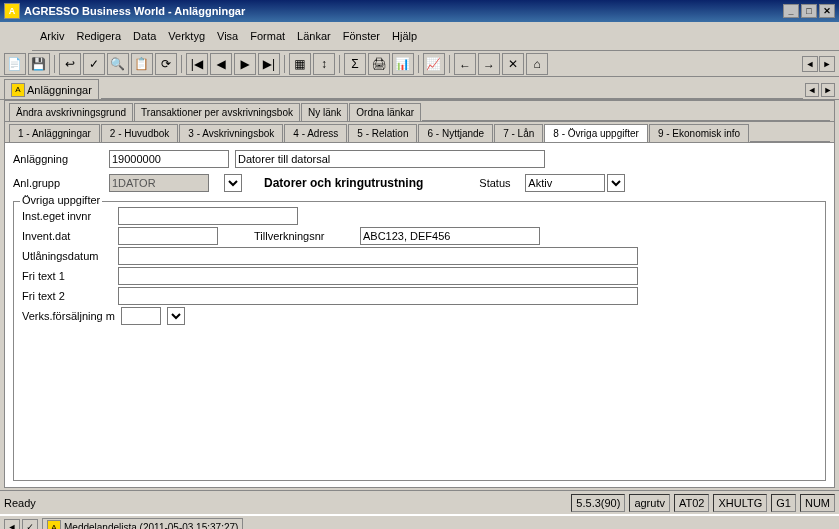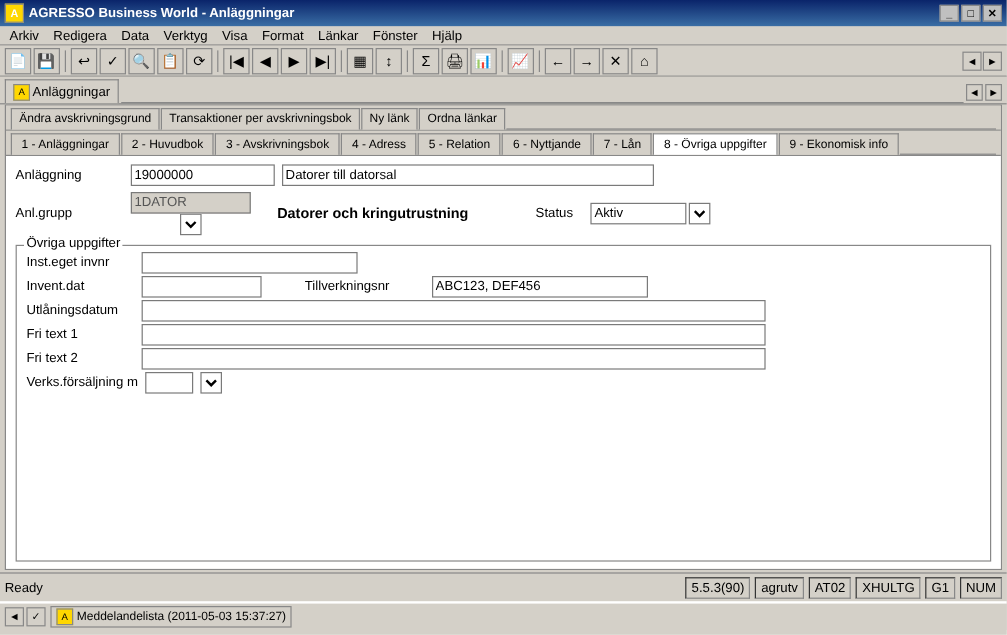--- a/index.html
+++ b/index.html
@@ -22,25 +22,26 @@
     .title-bar-buttons { display: flex; gap: 2px; }
     .title-bar-btn {
       width: 16px; height: 14px; background: #c0c0c0; border: 1px solid #888;
       font-size: 9px; display: flex; align-items: center; justify-content: center;
       cursor: pointer; color: #000; font-weight: bold;
     }
 
     
     .menu-bar {
       background: #d4d0c8;
-      height: 16px;
+      height: 29px;
       display: flex;
       align-items: center;
       padding: 0 2px;
       border-bottom: 1px solid #888;
+      margin-left: 32px;
     }
     .menu-item {
       padding: 2px 6px;
       cursor: pointer;
       font-size: 11px;
       color: #000;
     }
 
     
     .toolbar {
@@ -338,21 +339,21 @@
     <div class="form-area">
 
       <div class="form-row">
         <span class="form-label">Anläggning</span>
         <input class="form-input" type="text" style="width: 120px;" value="19000000">
         <input class="form-input" type="text" style="width: 310px;" value="Datorer till datorsal">
       </div>
 
       <div class="form-row">
         <span class="form-label">Anl.grupp</span>
-        <div style="display:flex;align-items:center;gap:0;flex-direction:column;">
+        <div style="display:flex;align-items:center;gap:15px;">
           <input class="form-input disabled" type="text" style="width: 100px;" value="1DATOR">
           <select class="form-select" style="width:18px;height:18px;"></select>
         </div>
         <span class="section-title" style="margin-left:16px;">Datorer och kringutrustning</span>
         <span class="form-label" style="margin-left:50px;min-width:40px;">Status</span>
         <div style="display:flex;align-items:center;gap:2px;">
           <input class="form-input" type="text" style="width: 80px;" value="Aktiv">
           <select class="form-select" style="width:18px;height:18px;"></select>
         </div>
       </div>

